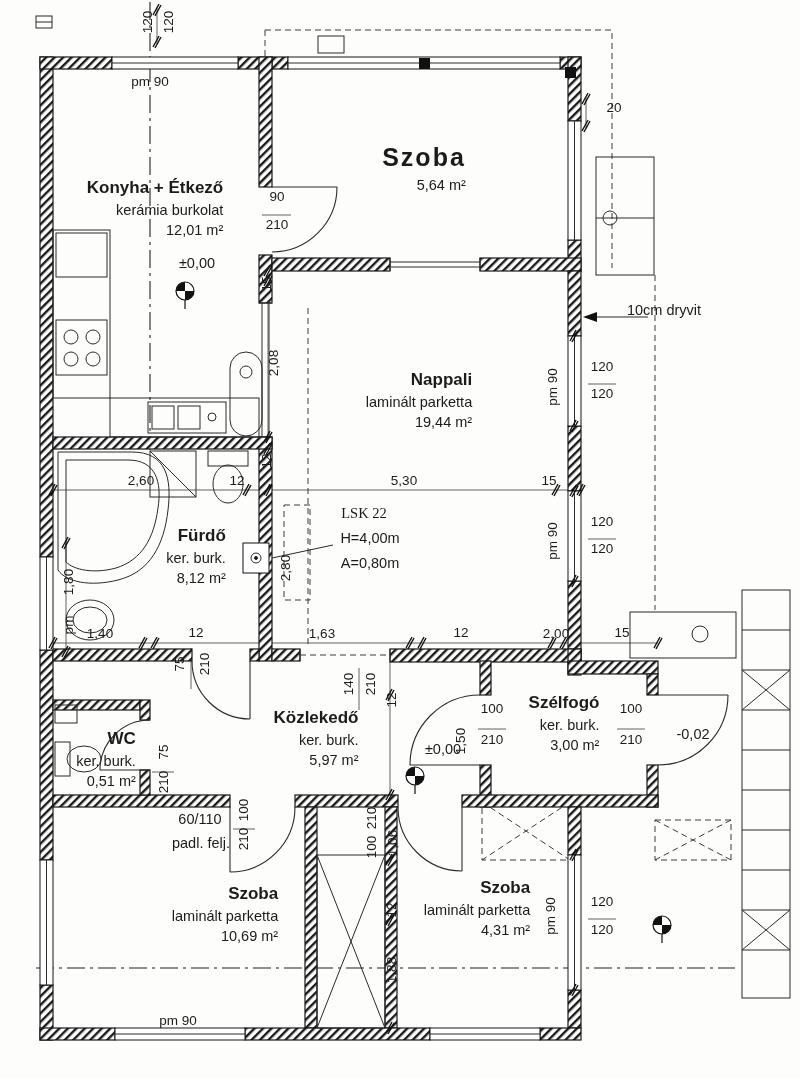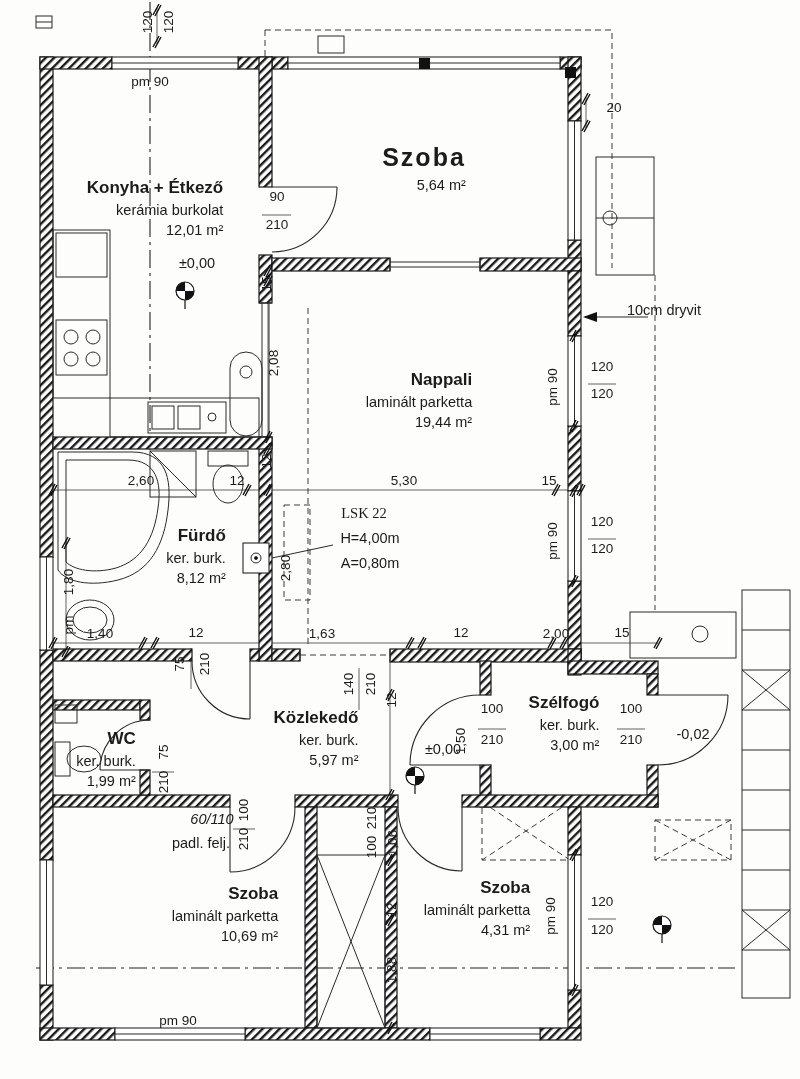--- a/index.html
+++ b/index.html
@@ -286,21 +286,21 @@
       <div class="rs">19,44 m²</div>
     </div>
     <div class="room" style="left: 196px; top: 524px;">
       <div class="rn">Fürdő</div>
       <div class="rs">ker. burk.</div>
       <div class="rs">8,12 m²</div>
     </div>
     <div class="room" style="left: 106px; top: 727px;">
       <div class="rn">WC</div>
       <div class="rs">ker. burk.</div>
-      <div class="rs">1,99 m²</div>
+      <div class="rs">0,51 m²</div>
     </div>
     <div class="room" style="left: 316px; top: 706px;">
       <div class="rn">Közlekedő</div>
       <div class="rs">ker. burk.</div>
       <div class="rs">5,97 m²</div>
     </div>
     <div class="room" style="left: 564px; top: 691px;">
       <div class="rn">Szélfogó</div>
       <div class="rs">ker. burk.</div>
       <div class="rs">3,00 m²</div>
@@ -364,17 +364,17 @@
     <div class="lbl d" style="left: 391px; top: 970px; transform: translate(-50%, -50%) rotate(-90deg);">1,88</div>
     <div class="lbl d" style="left: 178px; top: 1020px;">pm 90</div>
     <div class="lbl d" style="left: 550px; top: 916px; transform: translate(-50%, -50%) rotate(-90deg);">pm 90</div>
     <div class="lbl d" style="left: 602px; top: 901px;">120</div>
     <div class="lbl d" style="left: 602px; top: 929px;">120</div>
     <div class="lbl a" style="left: 197px; top: 263px;">±0,00</div>
     <div class="lbl a" style="left: 664px; top: 310px;">10cm dryvit</div>
     <div class="lbl a" style="left: 364px; top: 513px; font-family: Liberation Serif, serif;">LSK 22</div>
     <div class="lbl a" style="left: 370px; top: 538px;">H=4,00m</div>
     <div class="lbl a" style="left: 370px; top: 563px;">A=0,80m</div>
-    <div class="lbl a" style="left: 212px; top: 819px; font-style: italic;">60/110</div>
+    <div class="lbl a" style="left: 200px; top: 819px;">60/110</div>
     <div class="lbl a" style="left: 201px; top: 843px;">padl. felj.</div>
     <div class="lbl a" style="left: 443px; top: 749px;">±0,00</div>
     <div class="lbl a" style="left: 693px; top: 734px;">-0,02</div>
   </div>
 
 </body></html>

